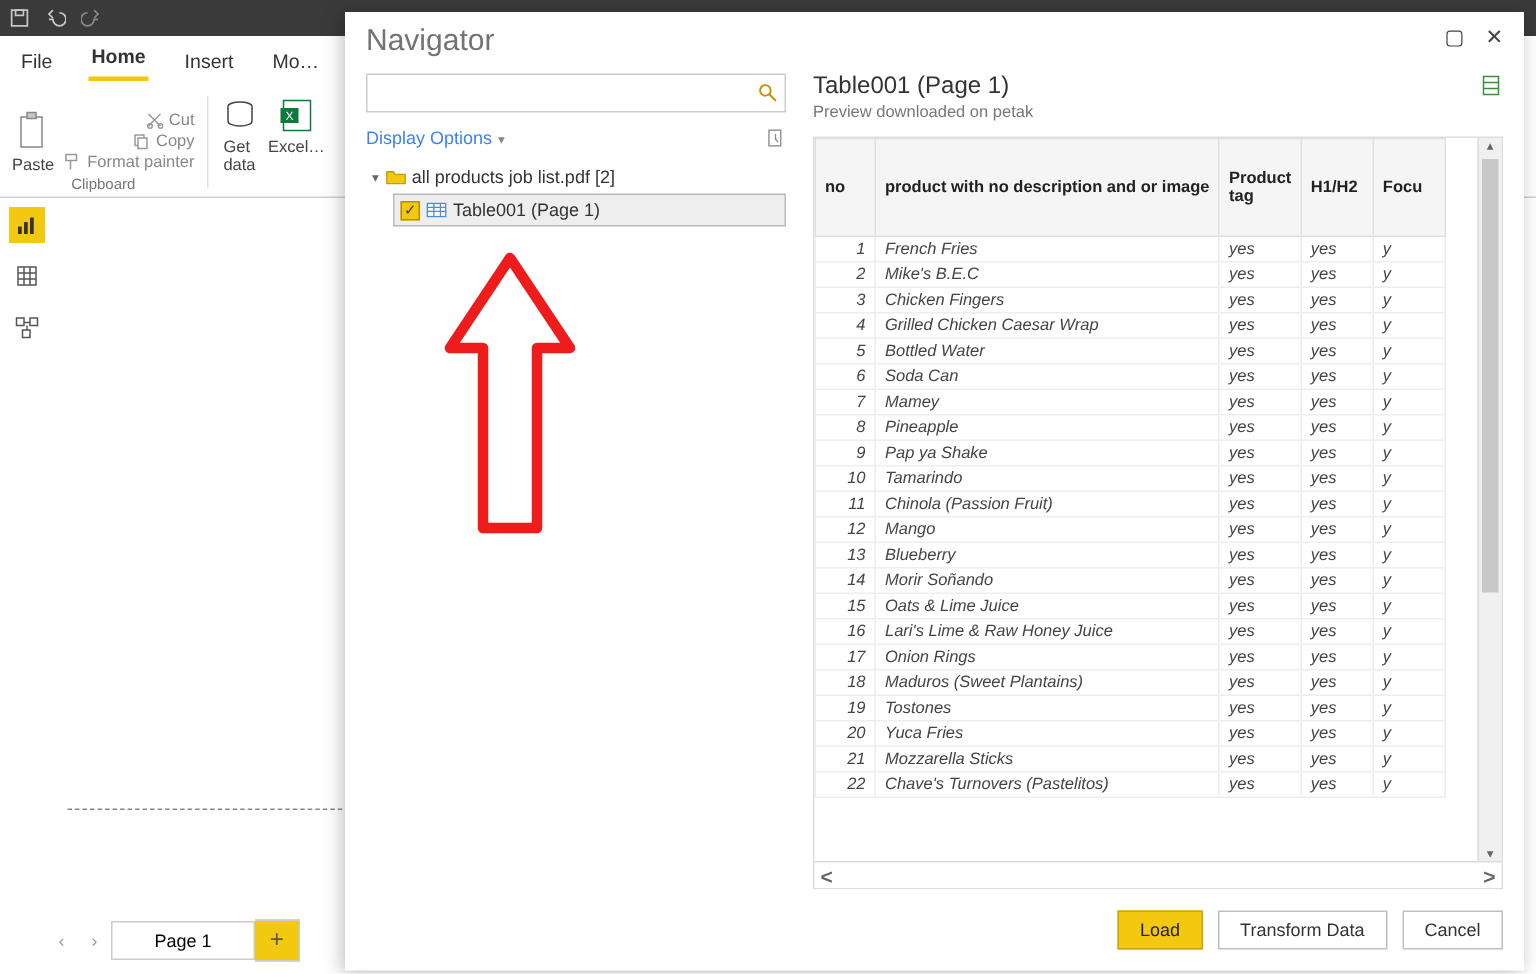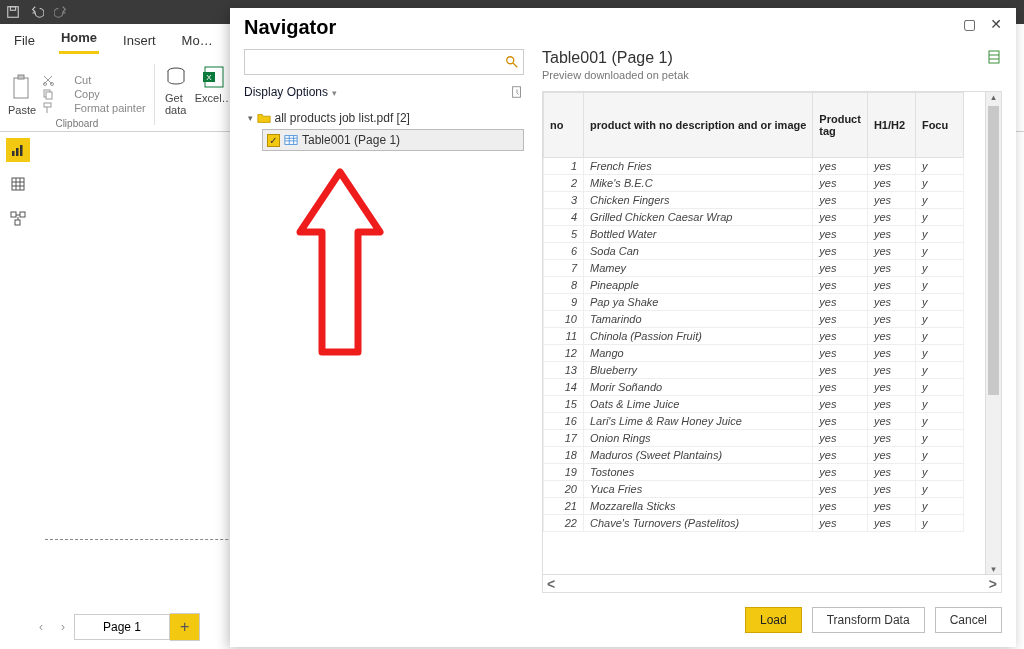--- a/index.html
+++ b/index.html
@@ -14,49 +14,49 @@
   .menustrip { height:30px; display:flex; align-items:flex-end; padding:0 12px; gap:22px; font-size:13px; color:#333; }
   .menustrip .tab { padding:4px 2px 6px 2px; cursor:pointer; }
   .menustrip .tab.active { border-bottom:3px solid #f2c811; font-weight:700; }
 
   
   .ribbon { height:78px; border-bottom:1px solid #d0d0d0; display:flex; padding-top:4px; }
   .rgroup { display:flex; flex-direction:column; align-items:center; justify-content:flex-end; padding:0 8px; }
   .rgroup .glabel { font-size:10px; color:#777; margin-top:2px; margin-bottom:2px;}
   .rgroup .icons { display:flex; gap:6px; align-items:flex-start; }
   .bigbtn { display:flex; flex-direction:column; align-items:center; font-size:11px; color:#444; gap:2px;}
-  .smallbtn { display:flex; align-items:center; gap:20px; font-size:11px; color:#888; }
+  .smallbtn { display:flex; align-items:center; gap:4px; font-size:11px; color:#888;justify-content:flex-end; }
 
   
   .leftrail { position:absolute; left:0; top:132px; width:36px; display:flex; flex-direction:column; align-items:center; gap:10px; padding-top:6px; }
   .leftrail .railbtn { width:24px; height:24px; display:flex; align-items:center; justify-content:center; color:#555; }
   .leftrail .railbtn.active { background:#f2c811; }
 
   
   .canvas { position:absolute; left:45px; top:145px; right:20px; bottom:55px; }
   .page-outline { position:absolute; left:0; right:0; bottom:0; height:55px; border-top:1px dashed #888;}
   
   
   .pagetabs { position:absolute; left:30px; bottom:8px; display:flex; align-items:center; font-size:12px; }
   .pagetabs .arrow { width:22px; text-align:center; color:#999; }
   .pagetabs .ptab { border:1px solid #ccc; padding:5px 28px; background:#fff; }
   .pagetabs .plus { width:30px; height:28px; background:#f2c811; display:flex; align-items:center; justify-content:center; font-size:16px; color:#555; border:1px solid #ccc; border-left:none;}
 
   
   .modal { position:absolute; left:230px; top:8px; right:8px; bottom:2px; background:#fff; box-shadow:-2px 2px 12px rgba(0,0,0,.25); display:flex; flex-direction:column; }
   .modal-head { display:flex; justify-content:space-between; padding:8px 14px 4px 14px; }
-  .modal-title { font-size:20px; font-weight:700; color:#000000; }
+  .modal-title { font-size:20px; font-weight:400; color:#737373; }
   .modal-close { display:flex; gap:14px; color:#444; }
   .modal-body { flex:1; display:flex; padding:6px 14px 0 14px; gap:18px; overflow:hidden; }
 
   
   .navleft { width:280px; display:flex; flex-direction:column; }
   .searchbox { height:26px; border:1px solid #ccc; display:flex; align-items:center; padding:0 4px; justify-content:space-between;}
   .searchbox input { border:none; outline:none; flex:1; font-size:12px; }
-  .dispopt { display:flex; align-items:center; justify-content:space-between; margin-top:10px; font-size:12px; color:#0f172a; }
+  .dispopt { display:flex; align-items:center; justify-content:space-between; margin-top:10px; font-size:12px; color:#3b82f6; }
   .dispopt .caret::after { content:"▾"; font-size:9px; margin-left:4px; color:#888;}
   .tree { margin-top:8px; font-size:12px; color:#333; }
   .tree-row { display:flex; align-items:center; height:22px; gap:4px; padding-left:4px;}
   .tree-row.sel { background:#eee; border:1px solid #bbb; }
   .tree-sub { padding-left:18px; }
   .cbx { width:13px; height:13px; border:1px solid #888; display:inline-flex; align-items:center; justify-content:center; font-size:10px;}
   .cbx.checked { background:#f2c811; border-color:#b68f00; }
   .folder-icon { width:14px; height:12px; }
   .tbl-icon { width:14px; height:12px; }
 

